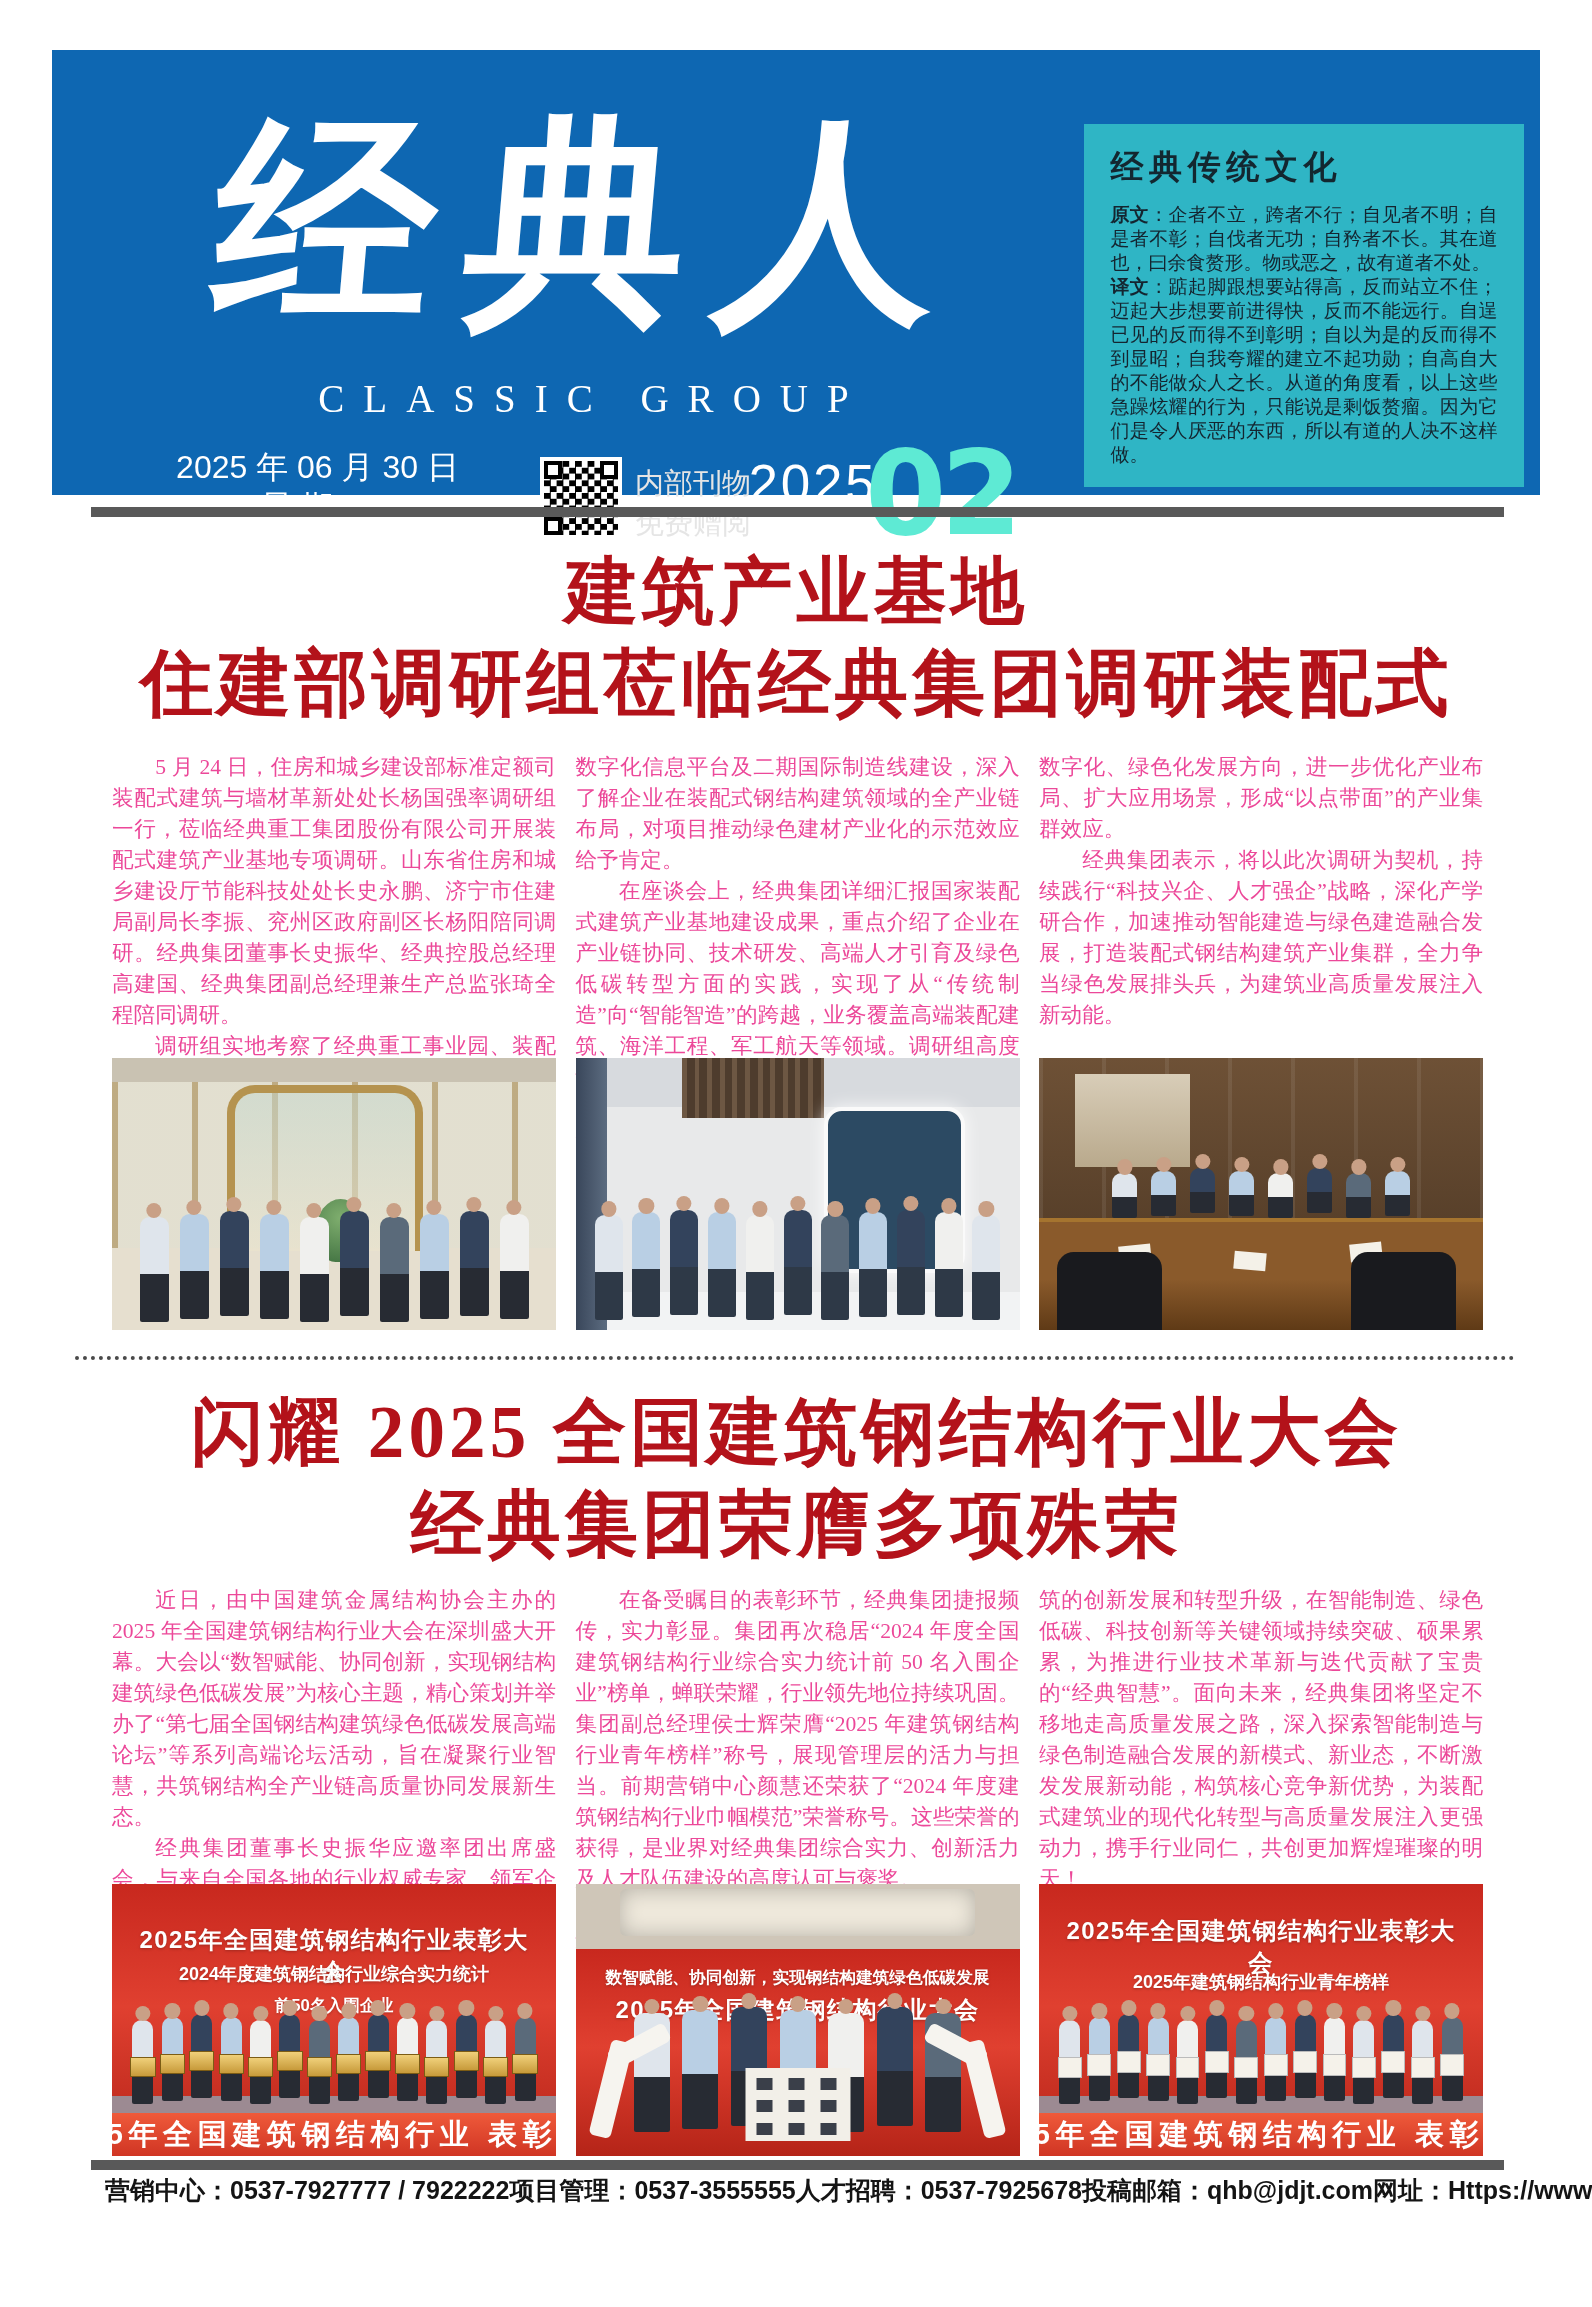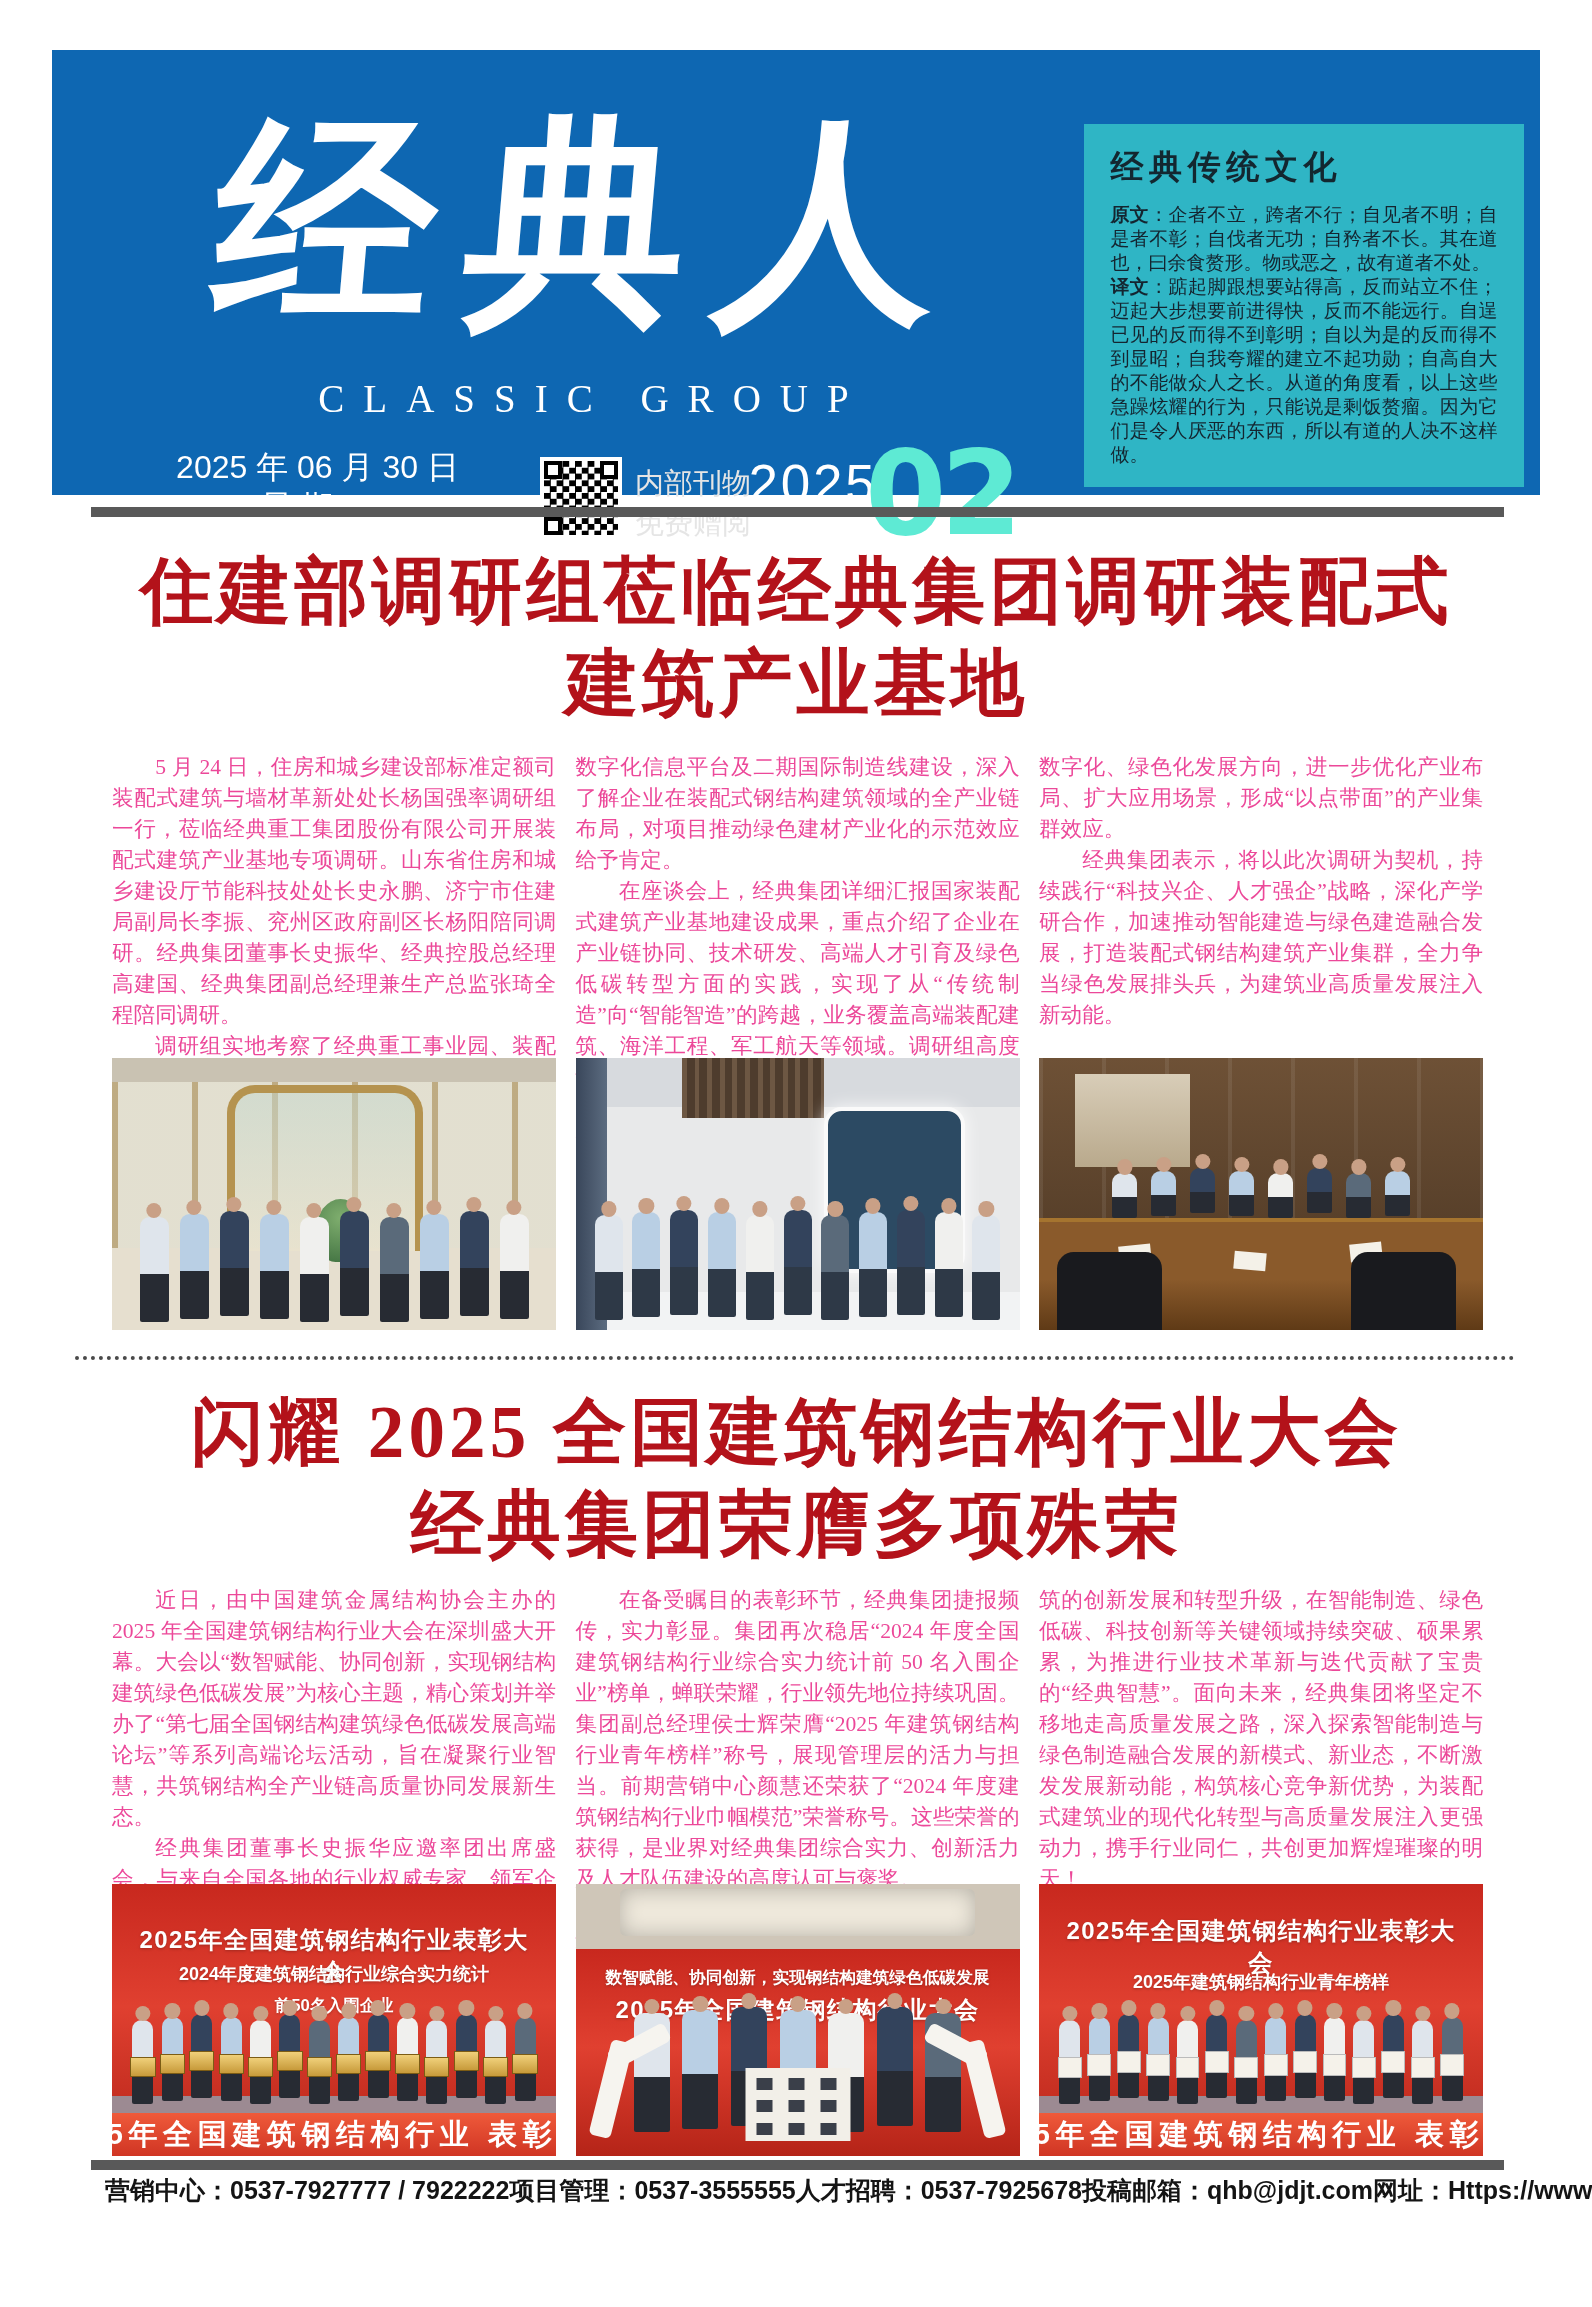--- a/index.html
+++ b/index.html
@@ -182,22 +182,22 @@
     <div class="culture">
       <div class="culture-title">经典传统文化</div>
       <p><span class="lbl">原文</span><span>：企者不立，跨者不行；自见者不明；自是者不彰；自伐者无功；自矜者不长。其在道也，曰余食赘形。物或恶之，故有道者不处。</span></p>
       <p><span class="lbl">译文</span><span>：踮起脚跟想要站得高，反而站立不住；迈起大步想要前进得快，反而不能远行。自逞已见的反而得不到彰明；自以为是的反而得不到显昭；自我夸耀的建立不起功勋；自高自大的不能做众人之长。从道的角度看，以上这些急躁炫耀的行为，只能说是剩饭赘瘤。因为它们是令人厌恶的东西，所以有道的人决不这样做。</span></p>
     </div>
   </div>
 
   <div class="bar top-bar"></div>
 
   <div class="headline h1">
+    <div>建筑产业基地</div>
     <div>住建部调研组莅临经典集团调研装配式</div>
-    <div>建筑产业基地</div>
   </div>
 
   <div class="cols a1">
     <div class="col">
       <p class="ind">5 月 24 日，住房和城乡建设部标准定额司装配式建筑与墙材革新处处长杨国强率调研组一行，莅临经典重工集团股份有限公司开展装配式建筑产业基地专项调研。山东省住房和城乡建设厅节能科技处处长史永鹏、济宁市住建局副局长李振、兖州区政府副区长杨阳陪同调研。经典集团董事长史振华、经典控股总经理高建国、经典集团副总经理兼生产总监张琦全程陪同调研。</p>
       <p class="ind">调研组实地考察了经典重工事业园、装配式科技园及智慧物流园等，重点查看高端装配式建筑集成房屋项目生产线、</p>
     </div>
     <div class="col">
       <p>数字化信息平台及二期国际制造线建设，深入了解企业在装配式钢结构建筑领域的全产业链布局，对项目推动绿色建材产业化的示范效应给予肯定。</p>
       <p class="ind">在座谈会上，经典集团详细汇报国家装配式建筑产业基地建设成果，重点介绍了企业在产业链协同、技术研发、高端人才引育及绿色低碳转型方面的实践，实现了从“传统制造”向“智能智造”的跨越，业务覆盖高端装配建筑、海洋工程、军工航天等领域。调研组高度评价企业在产业链数字化改造、跨境贸易拓展等方面的实践，强调装配式建筑需紧扣标准化、</p>

